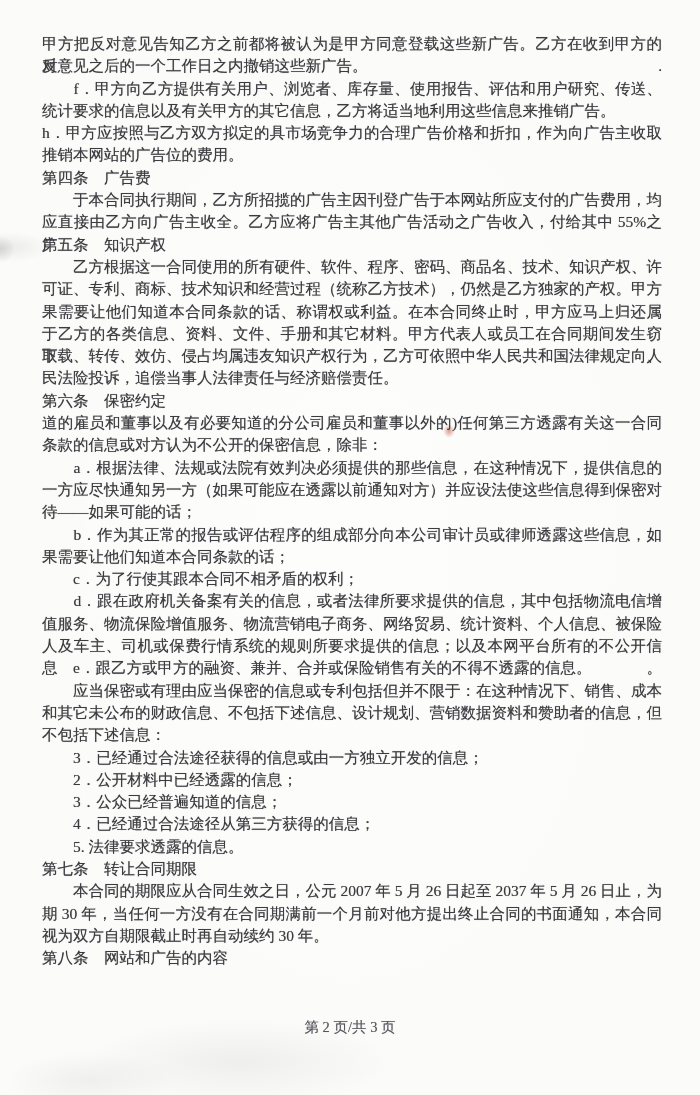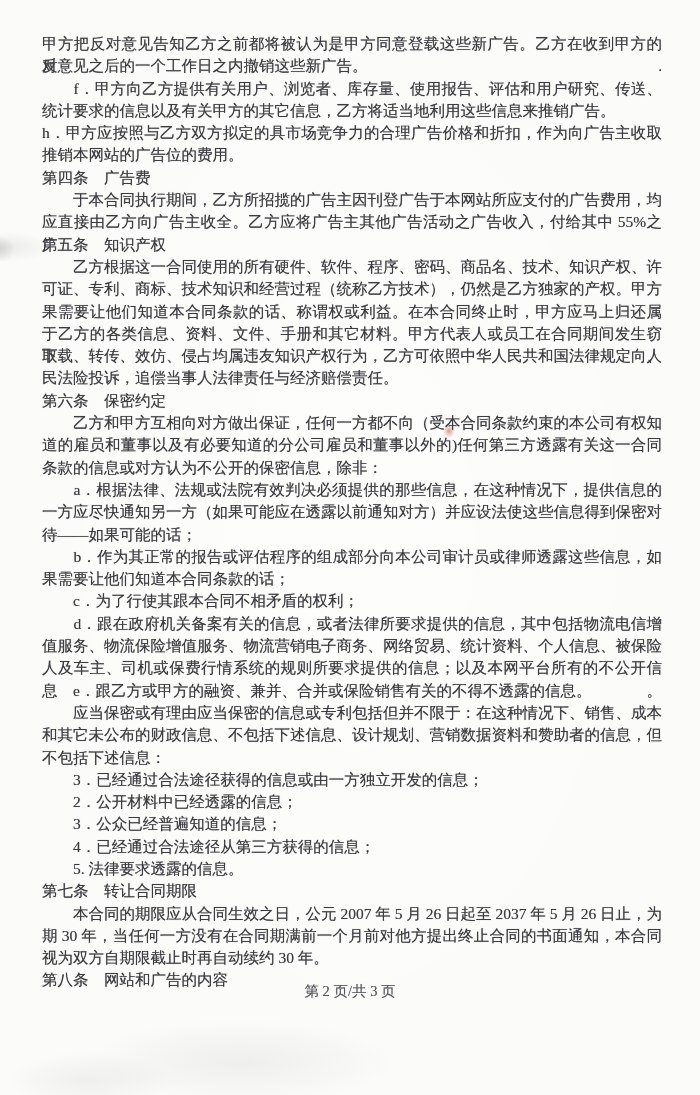--- a/index.html
+++ b/index.html
@@ -29,21 +29,21 @@
     color: #3c3c40;
     white-space: pre-wrap;
     text-shadow: 0 0 0.7px rgba(70,70,78,0.65);
     letter-spacing: 0;
   }
   .j {
     text-align: justify;
     text-align-last: justify;
   }
   .footer {
-    position: absolute; left: 0; top: 980px; width: 700px;
+    position: absolute; left: 0; top: 1016px; width: 700px;
     text-align: center;
     font-size: 14.5px;
     line-height: 22px;
     color: #56565e;
     text-shadow: 0 0 0.7px rgba(90,90,100,0.5);
     white-space: pre-wrap;
   }
   .red-mark {
     position: absolute; left: 443px; top: 424px;
     width: 12px; height: 14px;
@@ -74,21 +74,20 @@
     <div class="ln j">　　于本合同执行期间，乙方所招揽的广告主因刊登广告于本网站所应支付的广告费用，均</div>
     <div class="ln j">应直接由乙方向广告主收全。乙方应将广告主其他广告活动之广告收入，付给其中 55%之广</div>
     <div class="ln">第五条　知识产权</div>
     <div class="ln j">　　乙方根据这一合同使用的所有硬件、软件、程序、密码、商品名、技术、知识产权、许</div>
     <div class="ln j">可证、专利、商标、技术知识和经营过程（统称乙方技术），仍然是乙方独家的产权。甲方</div>
     <div class="ln j">果需要让他们知道本合同条款的话、称谓权或利益。在本合同终止时，甲方应马上归还属</div>
     <div class="ln j">于乙方的各类信息、资料、文件、手册和其它材料。甲方代表人或员工在合同期间发生窃取、</div>
     <div class="ln j">下载、转传、效仿、侵占均属违友知识产权行为，乙方可依照中华人民共和国法律规定向人</div>
     <div class="ln">民法险投诉，追偿当事人法律责任与经济赔偿责任。</div>
     <div class="ln">第六条　保密约定</div>
-    <div class="ln j">　　乙方和甲方互相向对方做出保证，任何一方都不向（受本合同条款约束的本公司有权知</div>
     <div class="ln j">道的雇员和董事以及有必要知道的分公司雇员和董事以外的)任何第三方透露有关这一合同</div>
     <div class="ln">条款的信息或对方认为不公开的保密信息，除非：</div>
     <div class="ln j">　　a．根据法律、法规或法院有效判决必须提供的那些信息，在这种情况下，提供信息的</div>
     <div class="ln j">一方应尽快通知另一方（如果可能应在透露以前通知对方）并应设法使这些信息得到保密对</div>
     <div class="ln">待——如果可能的话；</div>
     <div class="ln j">　　b．作为其正常的报告或评估程序的组成部分向本公司审计员或律师透露这些信息，如</div>
     <div class="ln">果需要让他们知道本合同条款的话；</div>
     <div class="ln">　　c．为了行使其跟本合同不相矛盾的权利；</div>
     <div class="ln j">　　d．跟在政府机关备案有关的信息，或者法律所要求提供的信息，其中包括物流电信增</div>
     <div class="ln j">值服务、物流保险增值服务、物流营销电子商务、网络贸易、统计资料、个人信息、被保险</div>

